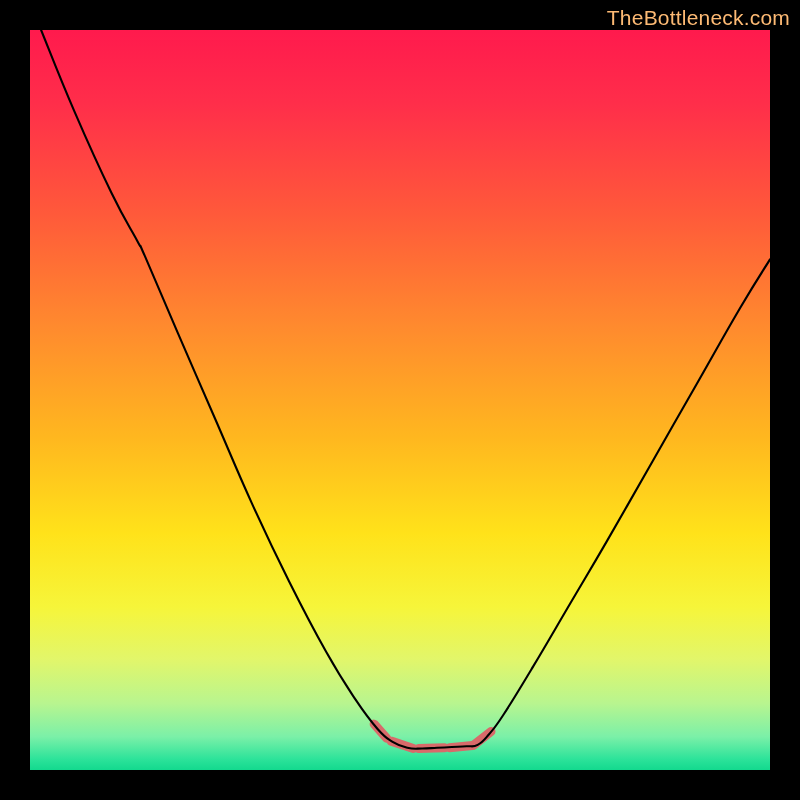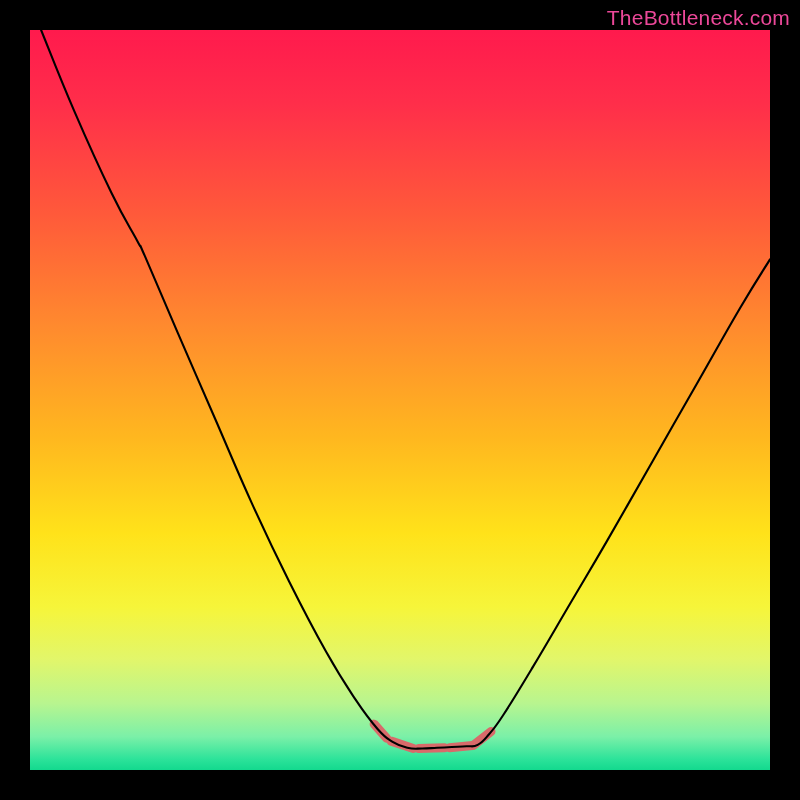--- a/index.html
+++ b/index.html
@@ -22,21 +22,21 @@
     left: 30px;
     top: 30px;
     width: 740px;
     height: 740px;
     overflow: hidden;
   }
   .watermark {
     position: absolute;
     top: 6px;
     right: 10px;
-    color: #ec4899;
+    color: #fdba74;
     font-size: 21px;
     font-weight: 500;
     letter-spacing: 0.2px;
     z-index: 10;
     user-select: none;
   }
   svg {
     display: block;
   }
 </style>

